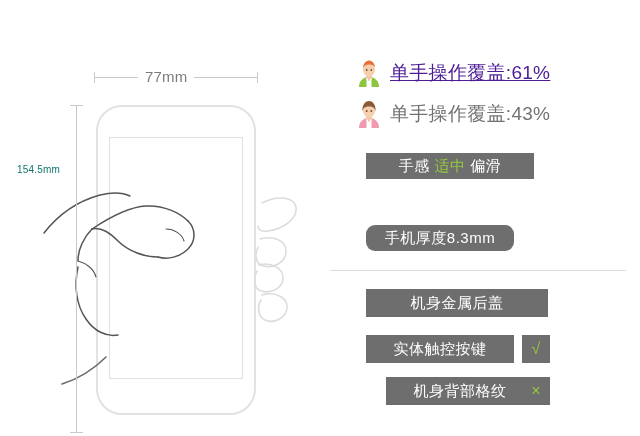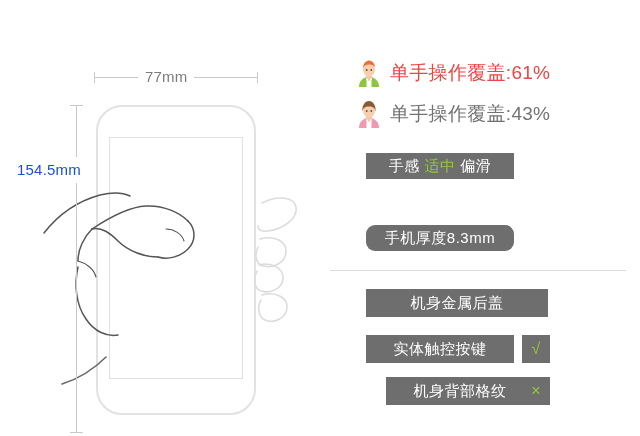--- a/index.html
+++ b/index.html
@@ -94,22 +94,22 @@
     background: #c9c9c9;
   }
   .dim-v::before { top: 0; }
   .dim-v::after  { bottom: 0; }
   .dim-v-label {
     position: absolute;
     left: 14px;
     top: 140px;
     padding: 4px 3px;
     background: #ffffff;
-    font-size: 15px;
-    color: #1d4ed8;
+    font-size: 10px;
+    color: #0f766e;
     letter-spacing: .2px;
     line-height: 18px;
   }
 
   .hand-svg {
     position: absolute;
     left: 0; top: 0;
     width: 330px; height: 436px;
     pointer-events: none;
   }
@@ -136,39 +136,39 @@
     height: 28px;
     margin-right: 8px;
     flex: 0 0 auto;
   }
   .coverage-text {
     font-size: 19px;
     line-height: 24px;
     white-space: nowrap;
     letter-spacing: .3px;
   }
-  #coverage-text-male   { color: #ef4444; }
+  #coverage-text-male   { color: #4c1d95; text-decoration: underline; }
   #coverage-text-female { color: #737373; }
 
   
   .tag {
     position: absolute;
     background: #6e6e6e;
     color: #ffffff;
     font-size: 15px;
     line-height: 26px;
     height: 26px;
     text-align: center;
     white-space: nowrap;
     letter-spacing: .5px;
     box-sizing: border-box;
   }
   .tag .accent { color: #94c93d; }
 
-  #tag-feel      { left: 36px; top: 153px; width: 148px; }
+  #tag-feel      { left: 36px; top: 153px; width: 168px; }
   #tag-weight    { left: 36px; top: 189px; width: 148px; }
   #tag-thickness { left: 36px; top: 225px; width: 148px; border-radius: 9px; }
 
   .divider {
     position: absolute;
     left: 0px;
     top: 270px;
     width: 296px;
     height: 1px;
     background: #dcdcdc;

